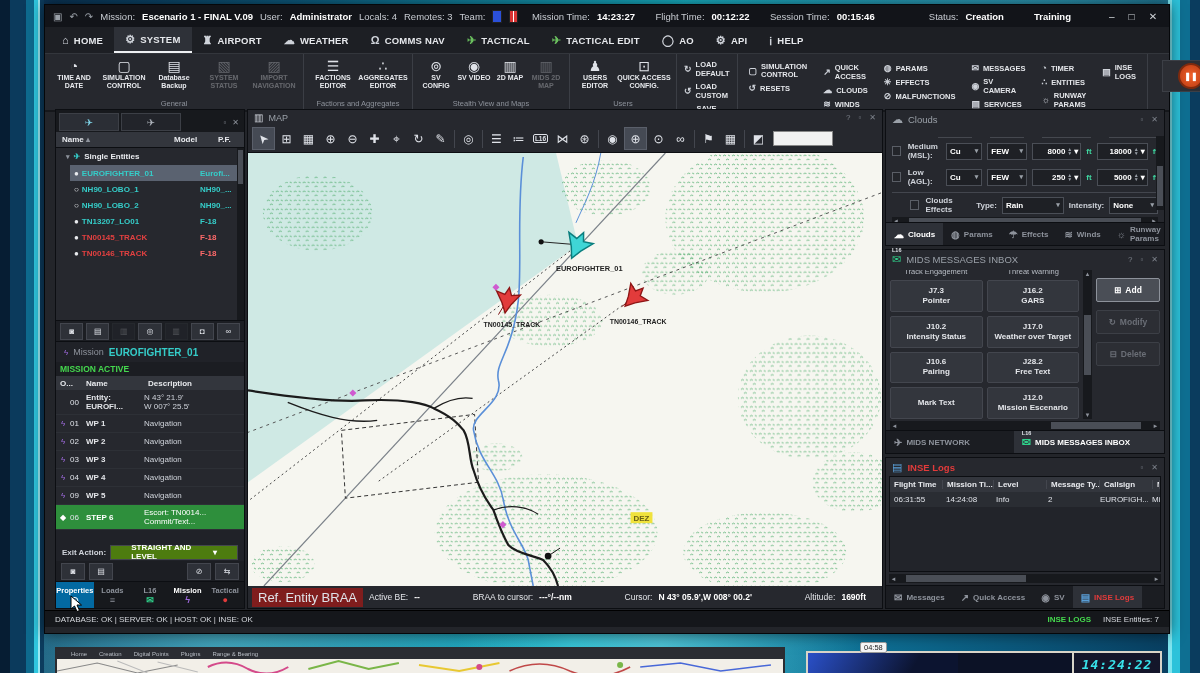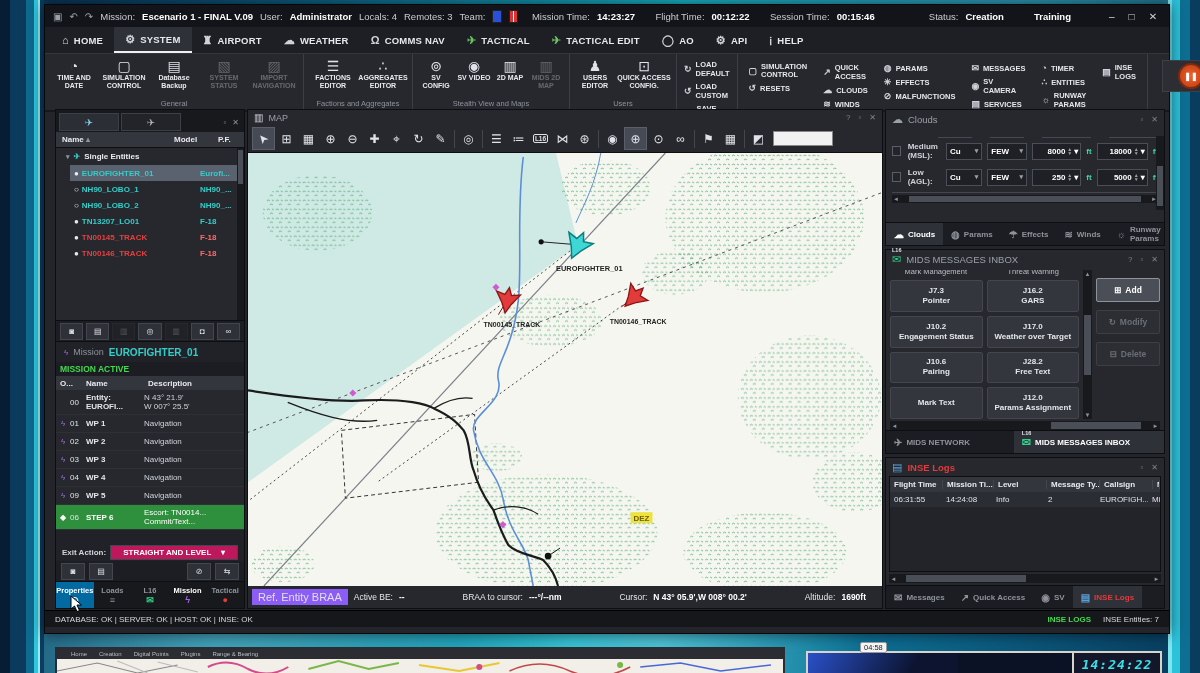--- a/index.html
+++ b/index.html
@@ -83,41 +83,41 @@
   .mrow{display:flex;align-items:center;min-height:17px;background:#26282e;border-bottom:1px solid #2d3036}
   .mrow .ico{width:14px;text-align:center;font-size:8px;color:#a06ae0}
   .mrow .num{width:16px;color:#dfe2e8}
   .mrow .mname{width:58px;color:#e4e6ea;font-weight:bold}
   .mrow .mdesc{flex:1;color:#cfd3da;line-height:9px}
   .mrow.stepactive{background:#2e8f3c;color:#fff}
   .mrow.stepactive .mname,.mrow.stepactive .mdesc{color:#fff}
   .mrow.stepactive .ico{color:#fff}
   .exitrow{height:18px;display:flex;align-items:center;gap:4px;padding:0 6px;background:#202228}
   .exitlbl{color:#cfd3da;font-size:8px;font-weight:bold}
-  .exitdd{flex:1;height:13px;background:#be185d;border:1px solid #43464e;display:flex;align-items:center;justify-content:space-between;padding:0 12px;color:#fff;font-weight:bold;font-size:8px}
+  .exitdd{flex:1;height:13px;background:#4d7c0f;border:1px solid #43464e;display:flex;align-items:center;justify-content:space-between;padding:0 20px;color:#fff;font-weight:bold;font-size:8px}
   .lbottombtns{height:20px;display:flex;align-items:center;gap:4px;padding:0 5px;background:#1c1e23}
   .lbtabs{height:26px;display:flex;align-items:stretch;background:#17191d;border-top:1px solid #0c0e12}
   .lbtab{flex:1;display:flex;flex-direction:column;align-items:center;justify-content:center;gap:0;color:#8d929b;font-size:7.5px;font-weight:bold}
   .lbtab .ic{font-size:9px}
   .lbtab.active{background:#0369a1;color:#fff}
 
   
   .mapwin{flex:1;margin:0 2px;background:#26282e;border:1px solid #0c0e12;display:flex;flex-direction:column}
   .maptitle{height:15px;display:flex;align-items:center;gap:5px;padding:0 6px;color:#9aa0a8;font-size:9px}
   .maptitle .ic{font-size:10px;color:#cfd3da}
   .maptools{height:27px;background:#26282e;display:flex;align-items:center;gap:1px;padding:0 4px;border-bottom:1px solid #0c0e12}
   .mtool{width:21px;height:21px;display:flex;align-items:center;justify-content:center;color:#dfe2e8;font-size:12px}
   .mtool.on{background:#454a54;border:1px solid #5a5f6a}
   .msep{width:1px;height:18px;background:#43464e;margin:0 2px}
   .rot{transform:rotate(-130deg);display:inline-block}
   .l16chip{font-size:6.5px;font-weight:bold;border:1px solid #dfe2e8;padding:0 1px;border-radius:2px}
   .searchbox{width:58px;height:13px;background:#f2f2f2;border:1px solid #888;margin-left:3px}
   .mapcanvas{flex:1;position:relative;background:#f6f6f0;overflow:hidden}
   .mapstatus{height:22px;background:#26282e;display:flex;align-items:center;gap:6px;font-size:8.5px;color:#e4e6ea;padding:0 4px;white-space:nowrap}
-  .refchip{background:#8b5cf6;padding:2px 6px;font-size:11px;color:#dfe2e8}
+  .refchip{background:#7f1d1d;padding:2px 6px;font-size:13px;color:#dfe2e8}
   .mapstatus b{color:#fff}
   .msgap{flex:1}
 
   
   .rcol{width:280px;margin-right:4px;display:flex;flex-direction:column;gap:3px}
   .rpanel{background:#26282e;border:1px solid #0c0e12;display:flex;flex-direction:column}
   .rphead{height:18px;display:flex;align-items:center;gap:5px;padding:0 6px;font-size:9.5px;color:#9aa0a8}
   .rphead .ic{font-size:11px}
   .rpctl{margin-left:auto;display:flex;gap:8px;color:#7d828b;font-size:8px}
   .ptabs{height:22px;background:#1b1d22;display:flex;align-items:stretch;border-top:1px solid #0c0e12}
@@ -902,20 +902,34 @@
                 <span style="flex:1;text-align:right">5000</span>
                 <span class="ar">
                   <span>▲</span>
                   <span>▼</span>
                 </span>
                 <span class="caret">▾</span>
               </div>
             <span class="ft">ft</span>
           </div>
           <div class="cl-div"></div>
+          <div class="cl-eff">
+            <span class="chk" style="margin-left:18px"></span>
+            <span>Clouds Effects</span>
+            <span>Type:</span>
+            <div class="dd" style="width:66px">
+                <span>Rain</span>
+                <span class="caret">▾</span>
+              </div>
+            <span>Intensity:</span>
+            <div class="dd" style="width:50px">
+                <span>None</span>
+                <span class="caret">▾</span>
+              </div>
+          </div>
           <div class="hscroll">
               <span class="cap">◄</span>
               <div class="thumbh"></div>
               <span class="cap">►</span>
             </div>
           <div class="cl-vscroll">
               <div class="thumb"></div>
             </div>
         </div>
         <div class="ptabs">
@@ -948,54 +962,54 @@
           <span>MIDS MESSAGES INBOX</span>
           <span class="rpctl">
             <span>?</span>
             <span>▫</span>
             <span>✕</span>
           </span>
         </div>
         <div class="mids-body">
           <div class="mids-grid">
             <div class="mids-groups">
-              <div>Mark Management</div>
+              <div>Track Engagement</div>
               <div>Threat Warning</div>
             </div>
             <div class="mgrid">
               <div class="mbtn">
                   <span>J7.3</span>
                   <span>Pointer</span>
                 </div>
               <div class="mbtn">
                   <span>J16.2</span>
                   <span>GARS</span>
                 </div>
               <div class="mbtn">
                   <span>J10.2</span>
-                  <span>Engagement Status</span>
+                  <span>Intensity Status</span>
                 </div>
               <div class="mbtn">
                   <span>J17.0</span>
                   <span>Weather over Target</span>
                 </div>
               <div class="mbtn">
                   <span>J10.6</span>
                   <span>Pairing</span>
                 </div>
               <div class="mbtn">
                   <span>J28.2</span>
                   <span>Free Text</span>
                 </div>
               <div class="mbtn">
                   <span>Mark Text</span>
                 </div>
               <div class="mbtn">
                   <span>J12.0</span>
-                  <span>Params Assignment</span>
+                  <span>Mission Escenario</span>
                 </div>
             </div>
           </div>
           <div class="mids-vscroll">
               <span>▲</span>
               <div class="thumb"></div>
               <span>▼</span>
             </div>
           <div class="mids-side">
             <div class="abtn">

